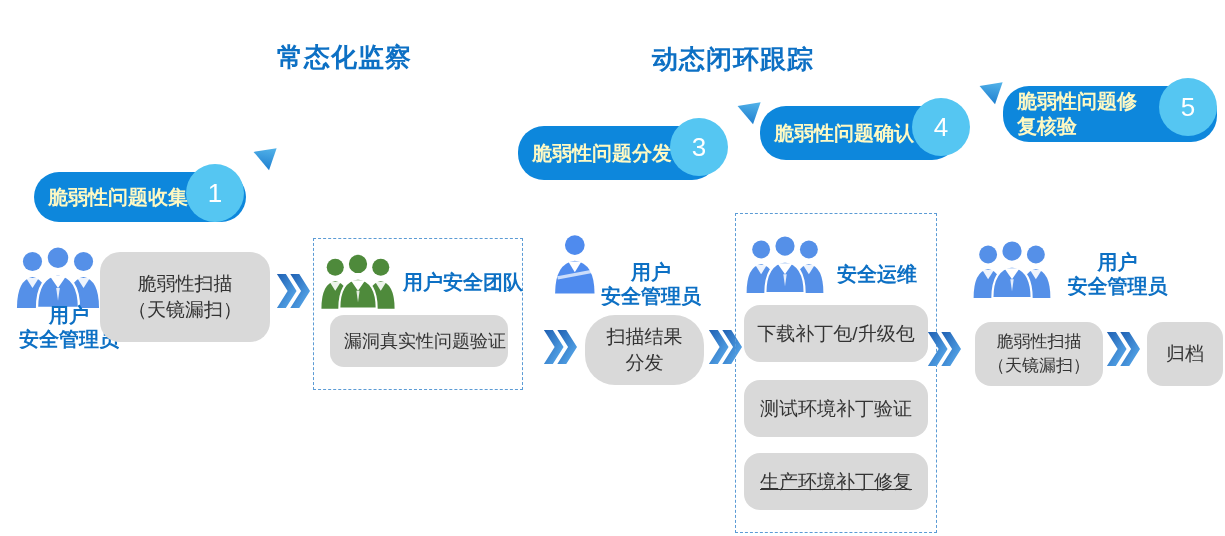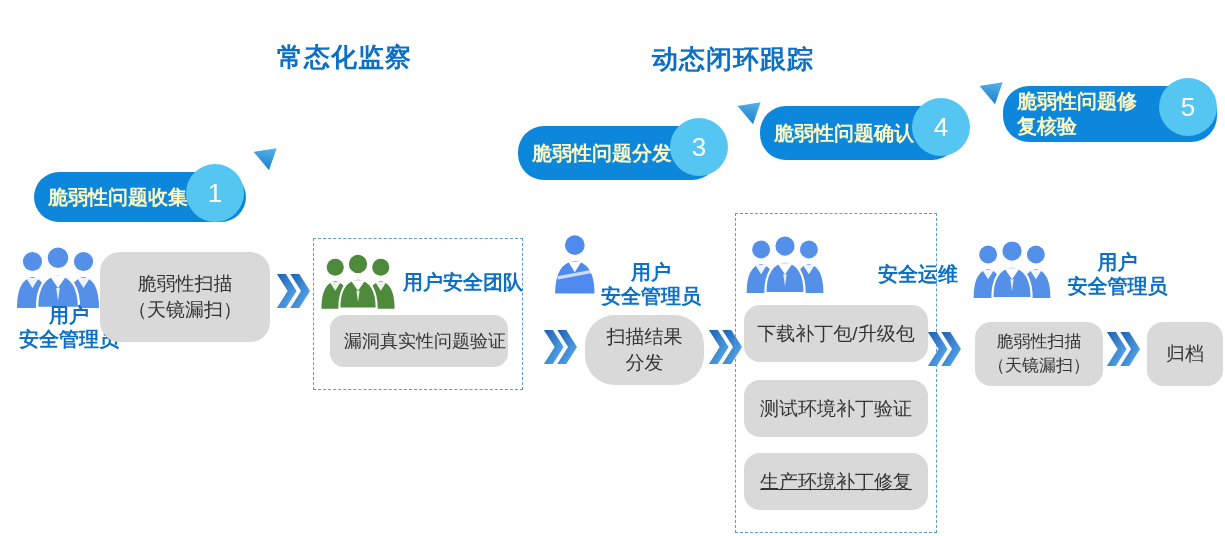--- a/index.html
+++ b/index.html
@@ -61,21 +61,21 @@
 
   
   .l3-icon  { left:551px; top:234px; }
   .l3-role  { left:594px; top:260px; width:114px; }
   .l3-box   { left:585px; top:315px; width:119px; height:70px; border-radius:30px; }
   .chev-3   { left:708px; top:326px; }
 
   
   .l4-frame { left:735px; top:213px; width:202px; height:320px; }
   .l4-icon  { left:743px; top:235px; }
-  .l4-role  { left:868px; top:262px; width:100px; text-align:center; }
+  .l4-role  { left:817px; top:262px; width:100px; text-align:right; }
   .l4-box1  { left:744px; top:305px; width:184px; height:57px; border-radius:16px; }
   .l4-box2  { left:744px; top:380px; width:184px; height:57px; border-radius:16px; }
   .l4-box3  { left:744px; top:453px; width:184px; height:57px; border-radius:16px;text-decoration:underline; }
   .chev-4   { left:927px; top:328px; }
 
   
   .l5-icon  { left:971px; top:240px; }
   .l5-role  { left:1050px; top:250px; width:135px; }
   .l5-box1  { left:975px; top:322px; width:128px; height:64px; font-size:17px; line-height:24px; border-radius:16px; }
   .chev-5   { left:1106px; top:328px; }

